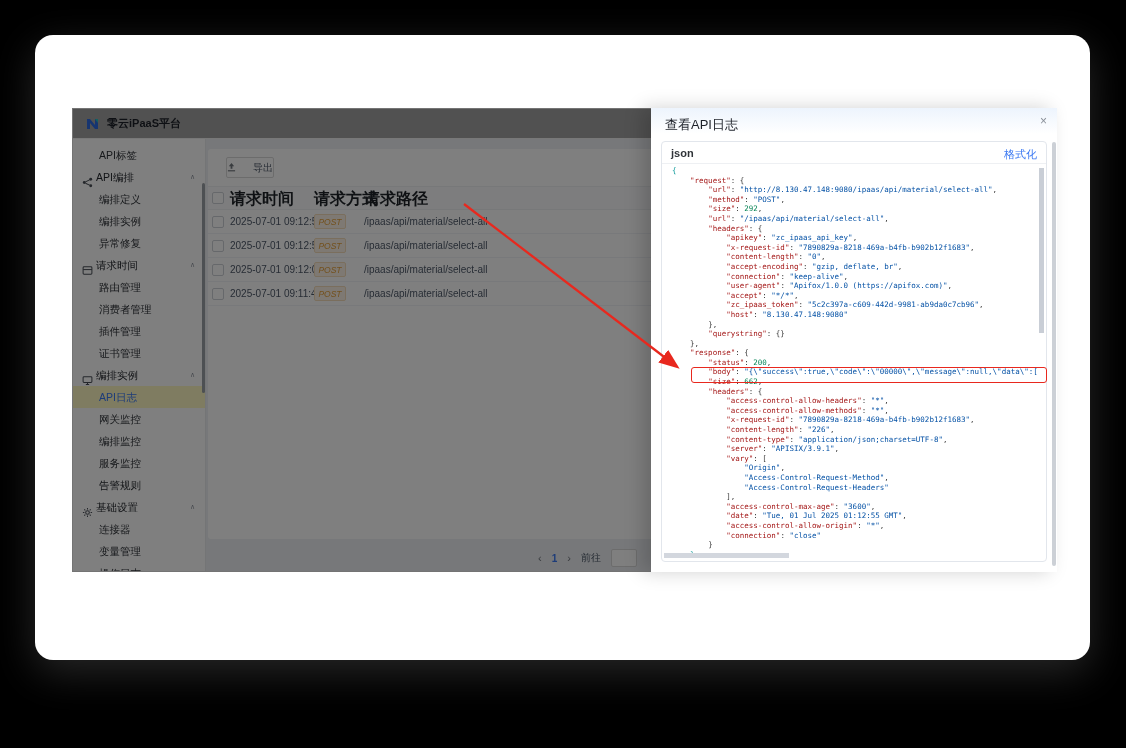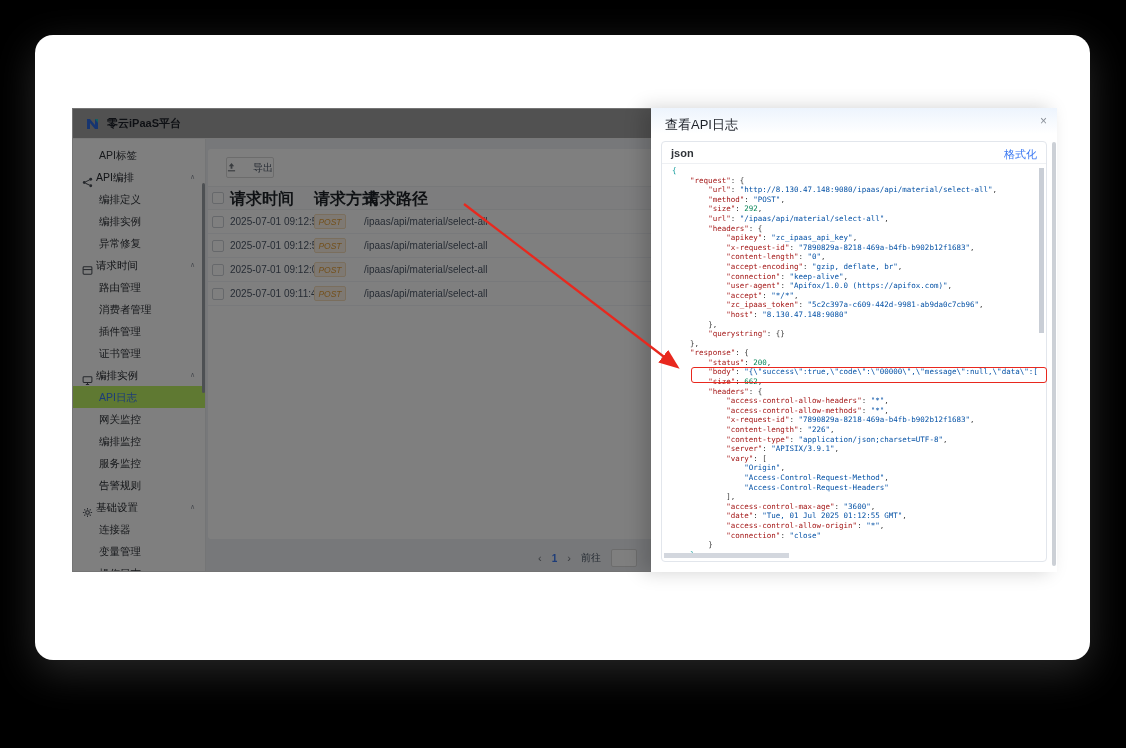--- a/index.html
+++ b/index.html
@@ -14,21 +14,21 @@
   #appbar { position:absolute; left:0; top:0; width:100%; height:30px; background:#a3a3a3;
             border-bottom:1px solid #f0f0f0; display:flex; align-items:center; padding-left:12px; gap:6px; }
   #appbar .title { font-size:11px; font-weight:bold; color:#1d2129; }
   
   #sidebar { position:absolute; left:0; top:30px; width:133px; height:434px; background:#fff;
              border-right:1px solid #e8eaed; padding-top:5px; }
   .side-item { position:relative; height:22px; line-height:22px; font-size:10.5px; color:#2f3338;
                padding-left:26px; white-space:nowrap; cursor:pointer; }
   .side-item.group { padding-left:8px; display:flex; align-items:flex-end; gap:3px; color:#25282e; }
   .side-item .chev { position:absolute; right:10px; top:0; font-size:7px; color:#8f959e; }
-  .side-item.active { background:#bef264; color:#3a78f2; }
+  .side-item.active { background:#fef9c3; color:#3a78f2; }
   .s-ico { width:12px; height:12px; display:inline-flex; align-items:center; justify-content:center; }
   .s-ico svg { width:11px; height:11px; }
   #side-scroll { position:absolute; left:129px; top:74px; width:3px; height:210px; background:#9aa0a6; border-radius:2px; }
   
   #table-card { position:absolute; left:135px; top:40px; width:840px; height:390px; background:#fff; border-radius:3px; }
   #export-btn { position:absolute; left:18px; top:8px; width:48px; height:21px; border:1px solid #d9d9d9;
                 border-radius:2px; background:#fff; color:#4e5969; font-size:10px; display:flex;
                 align-items:center; justify-content:space-between; gap:3px; cursor:pointer; }
   #thead { position:absolute; left:0; top:37px; width:100%; height:24px; background:#fafbfc;
            border-top:1px solid #eef0f3; border-bottom:1px solid #eef0f3; font-size:16px; font-weight:bold; color:#1f2329; }

